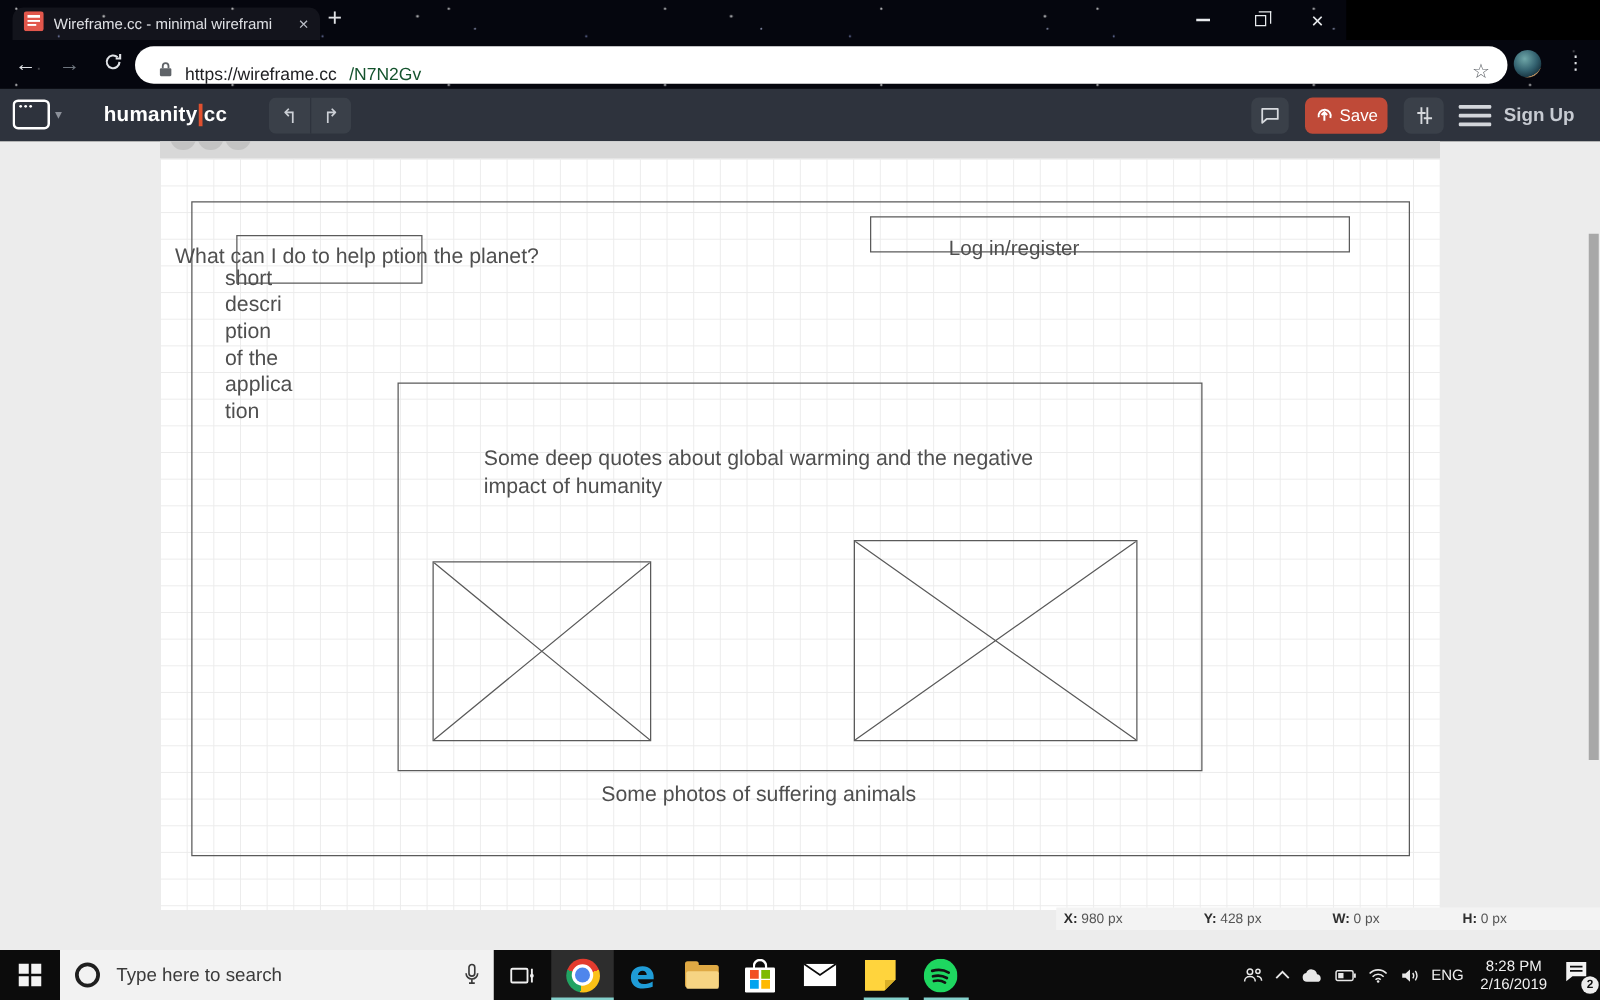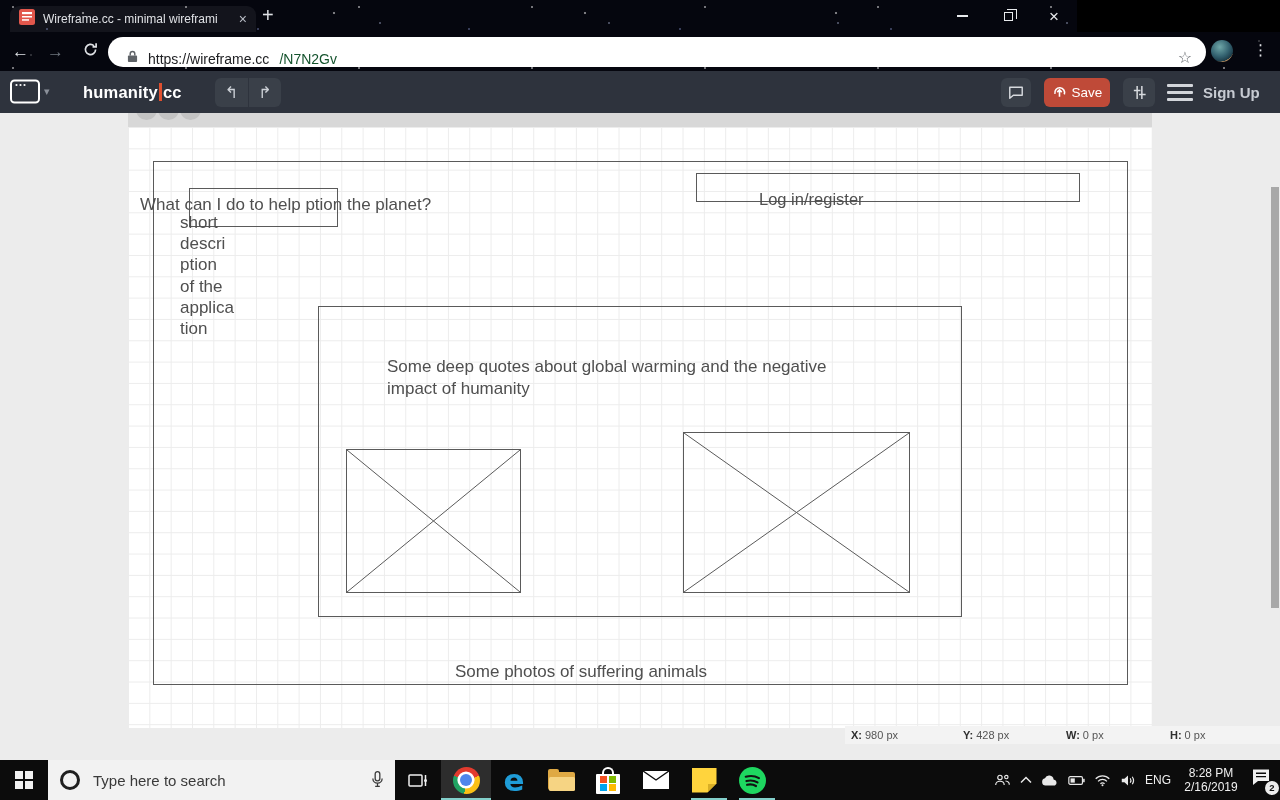--- a/index.html
+++ b/index.html
@@ -84,21 +84,21 @@
   #wf-shortdesc { left:180px; top:212px; width:90px; line-height:21.2px; white-space:pre-line; }
   #wf-main { left:153px; top:161px; width:975px; height:524px; }
   #wf-smallrect { left:189px; top:188px; width:149px; height:39px; }
   #wf-login { left:696px; top:173px; width:384px; height:29px; }
   #wf-login span { position:absolute; left:62px; top:0; line-height:27px; color:#4f4f4f; font-size:16.5px;margin-top:12px; }
   #wf-bigrect { left:318px; top:306px; width:644px; height:311px; }
   #wf-quote { left:387px; top:356px; width:500px; line-height:21.5px; white-space:pre-line; }
   #wf-xbox1 { left:346px; top:449px; width:175px; height:144px; }
   #wf-xbox2 { left:683px; top:432px; width:227px; height:161px; }
   .xbox svg { display:block; width:100%; height:100%; }
-  #wf-caption { left:455px; top:626px;margin-top:36px; }
+  #wf-caption { left:481px; top:626px; }
 
   .statusbar { position:absolute; left:845px; top:726px; width:435px; height:18px; background:#f3f3f3; font-size:11px; }
   .status-pair { position:absolute; top:3px; }
   .status-pair .lab { font-weight:bold; color:#2e2e2e; }
   .status-pair .val { color:#555; margin-left:3px; }
   .sp0{left:6px} .sp1{left:118px} .sp2{left:221px} .sp3{left:325px}
 
   
   #taskbar { position:absolute; left:0; top:760px; width:1280px; height:40px; background:#0c0c0c; }
   .start { position:absolute; left:0; top:0; width:48px; height:40px; display:flex; align-items:center; justify-content:center; }

